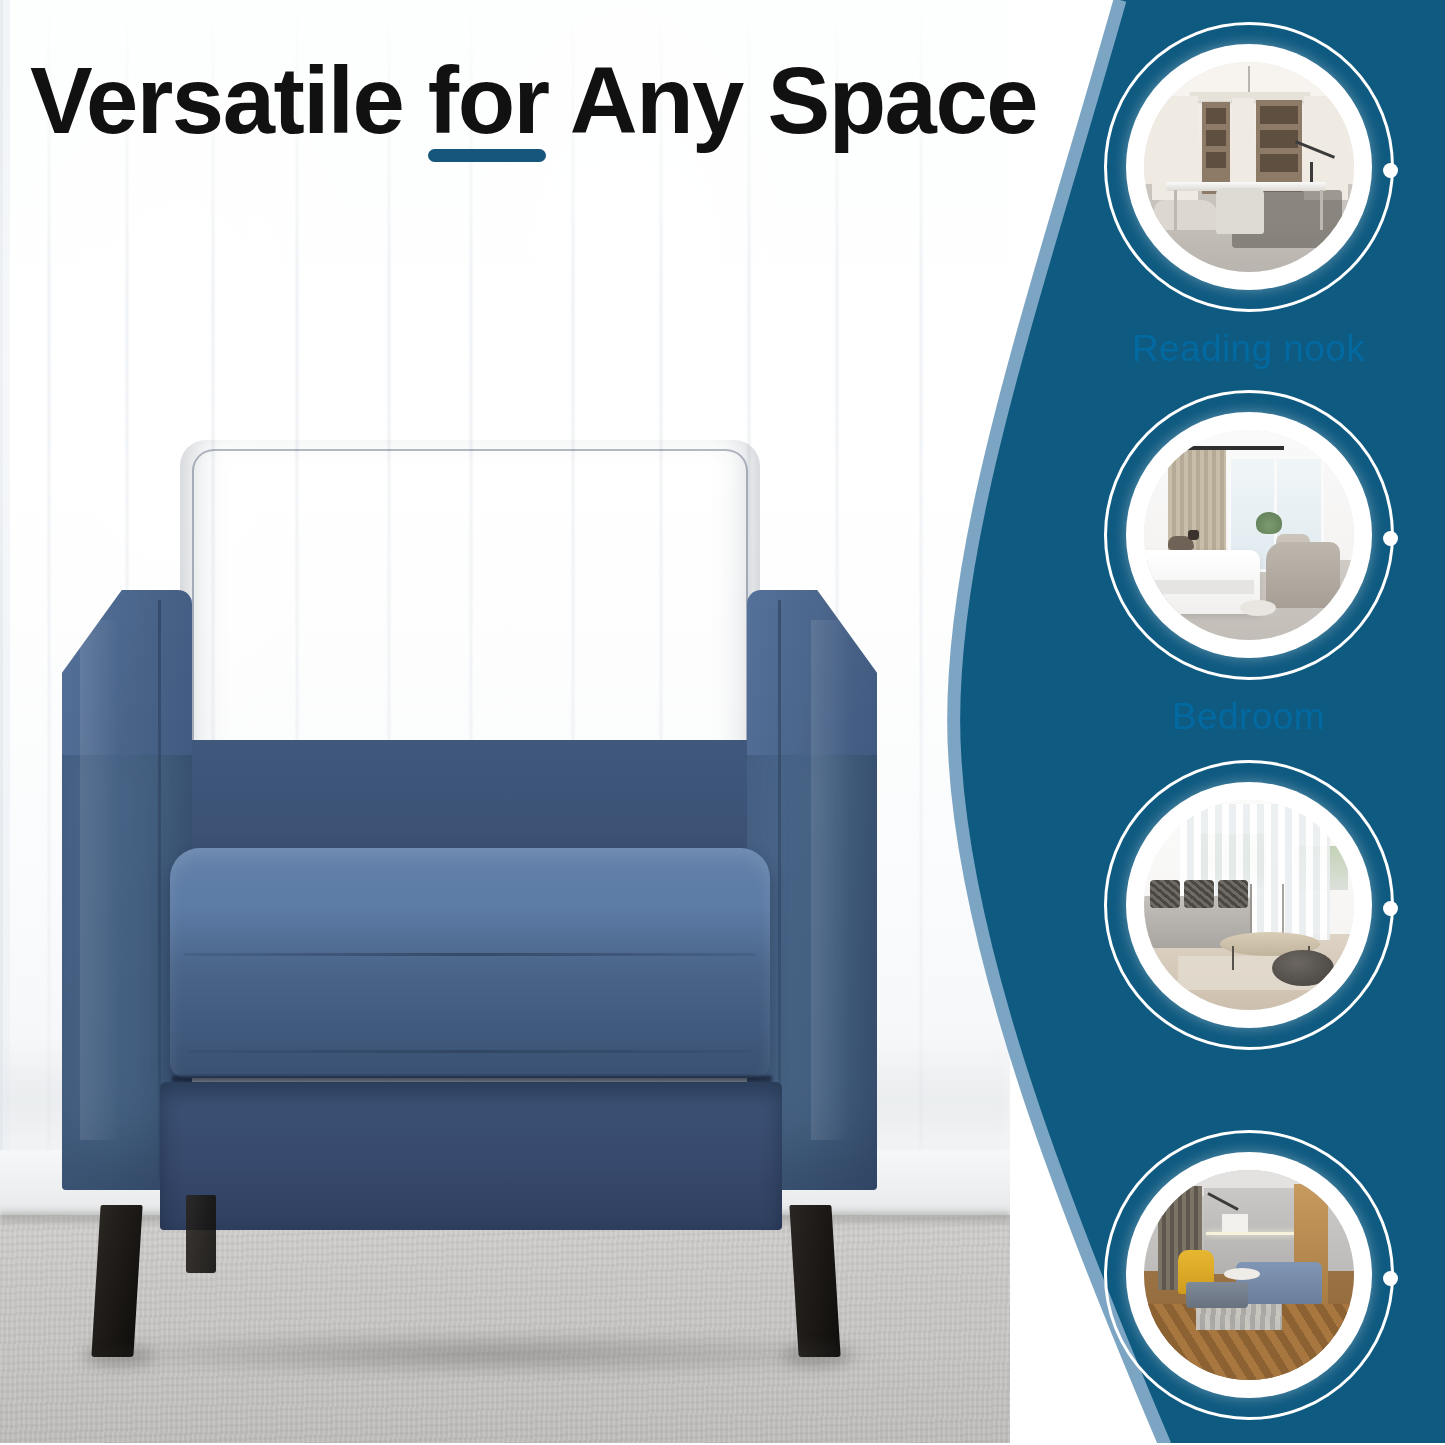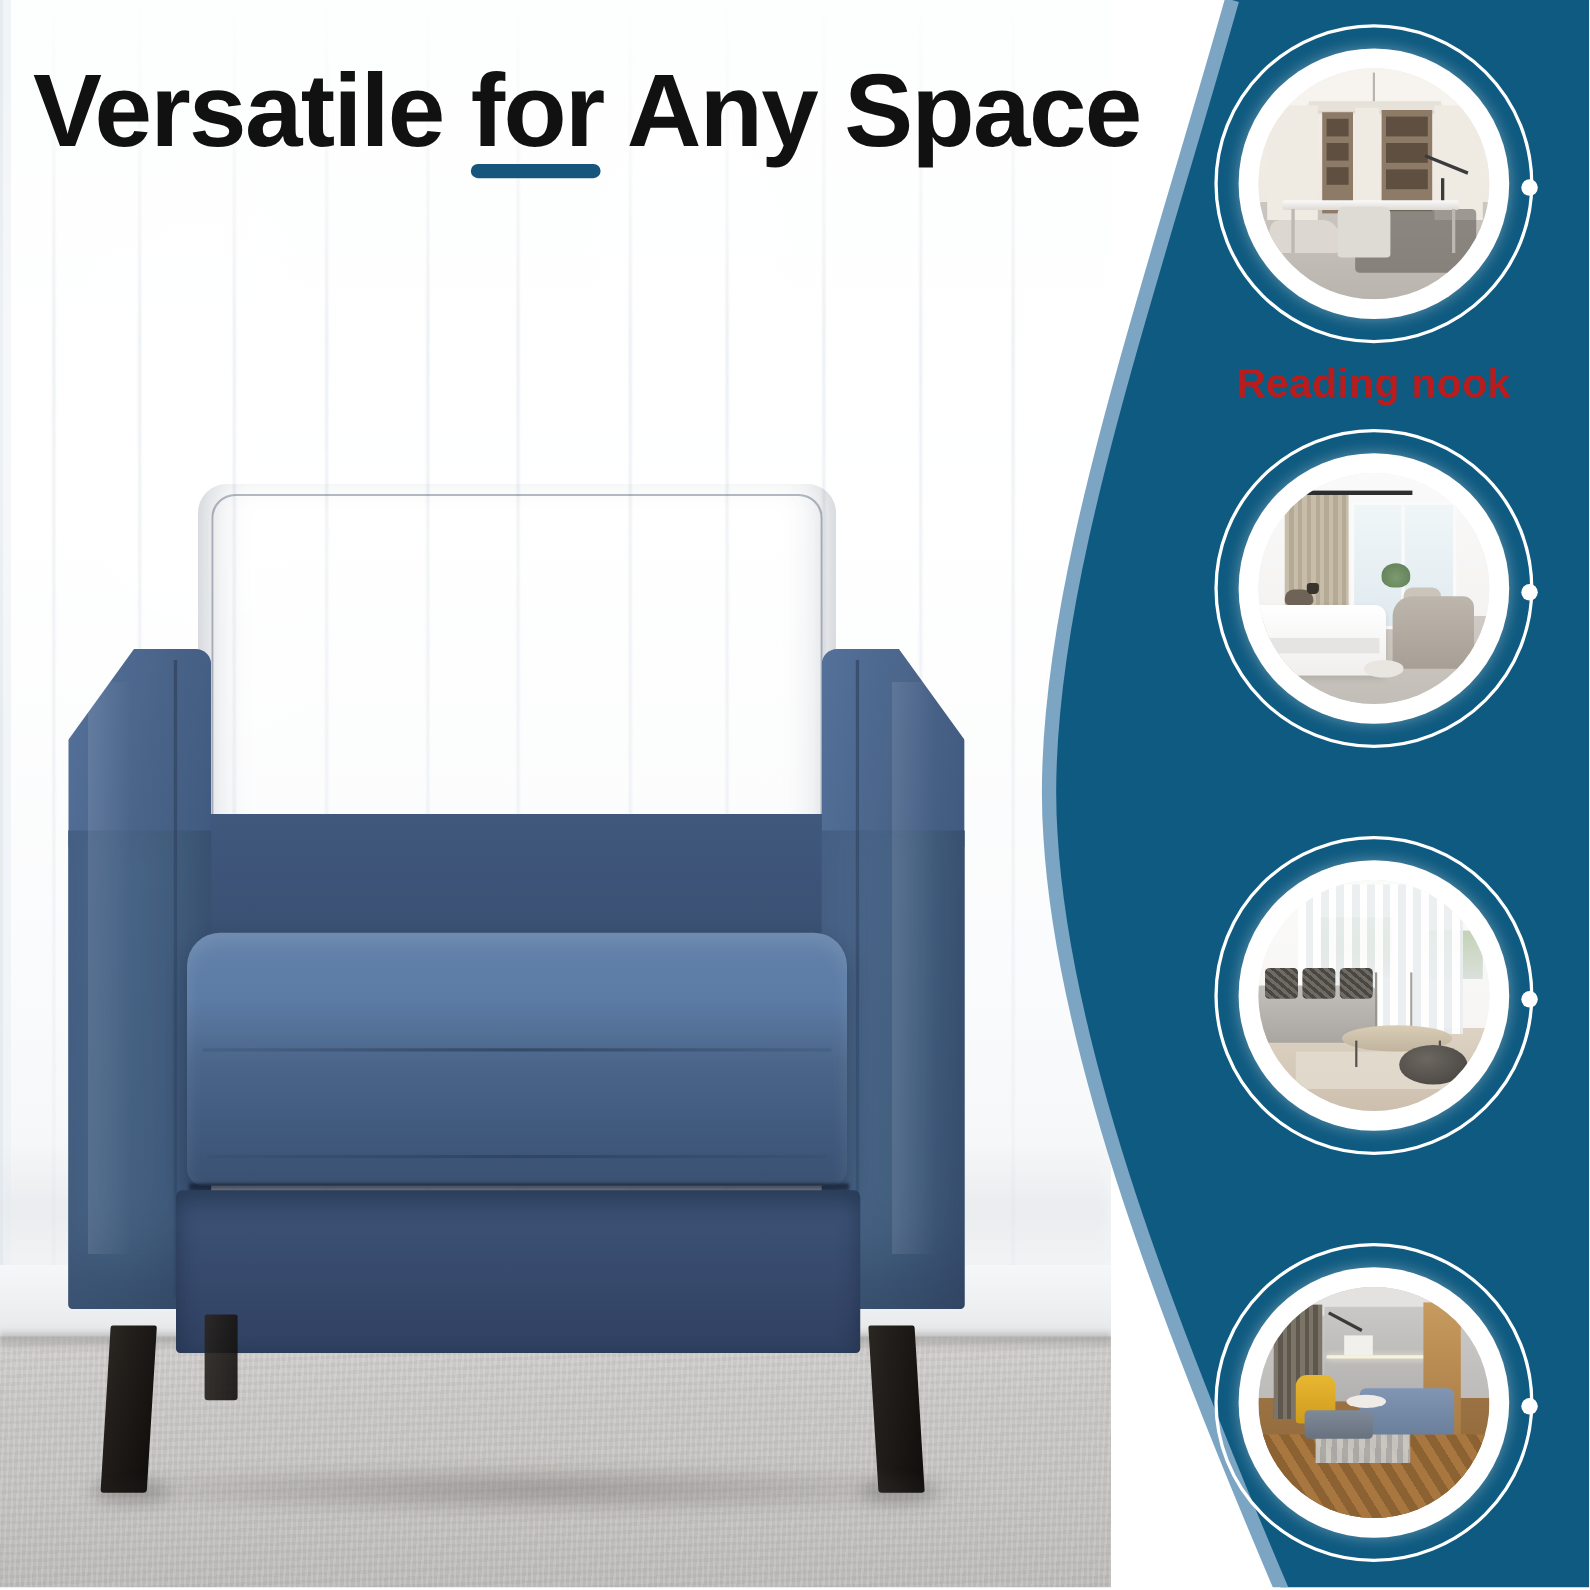--- a/index.html
+++ b/index.html
@@ -132,21 +132,21 @@
   .thumb-wrap { position:relative; width:290px; height:290px; margin:0 auto; }
 
   .ring-outer { position:absolute; left:0; top:0; width:290px; height:290px; border-radius:50%;
     border:3px solid #ffffff; box-sizing:border-box; }
   .ring-outer-dot { position:absolute; right:-7px; top:138px; width:15px; height:15px;
     border-radius:50%; background:#ffffff; }
   .ring-white { position:absolute; left:22px; top:22px; width:246px; height:246px; border-radius:50%;
     background:#ffffff; box-shadow:0 0 14px rgba(255,255,255,.35); }
   .thumb { position:absolute; left:40px; top:40px; width:210px; height:210px; border-radius:50%;
     overflow:hidden; background:#e9ecef; }
-  .label { text-align:center; color:#b91c1c; font-size:37px; font-weight:700;
+  .label { text-align:center; color:#0369a1; font-size:37px; font-weight:400;
     letter-spacing:.4px; margin-top:16px; }
 
   
   .sc { position:absolute; left:0; top:0; width:210px; height:210px; }
 
   
   .s1 { background:linear-gradient(to bottom,#f3efe9 0%,#efe9e1 58%,#cbc6c0 58%,#b9b4ae 100%); }
   .s1 .ceil { position:absolute; left:0; top:0; width:210px; height:34px; background:#f7f4ef; }
   .s1 .pend { position:absolute; left:46px; top:30px; width:120px; height:9px; background:#e6e2da;
     box-shadow:0 2px 3px rgba(0,0,0,.12); }
@@ -367,20 +367,21 @@
             <div class="arm-c"></div>
             <div class="arm"></div>
             <div class="bed"></div>
             <div class="bed-sh"></div>
             <div class="cat"></div>
             <div class="cat-h"></div>
             <div class="tbl"></div>
           </div>
         </div>
       </div>
+      <div class="label">Bedroom</div>
     </div>
 
     <div class="card" style="top:760px">
       <div class="thumb-wrap">
         <div class="ring-outer">
           <div class="ring-outer-dot"></div>
         </div>
         <div class="ring-white"></div>
         <div class="thumb">
           <div class="sc s3">

